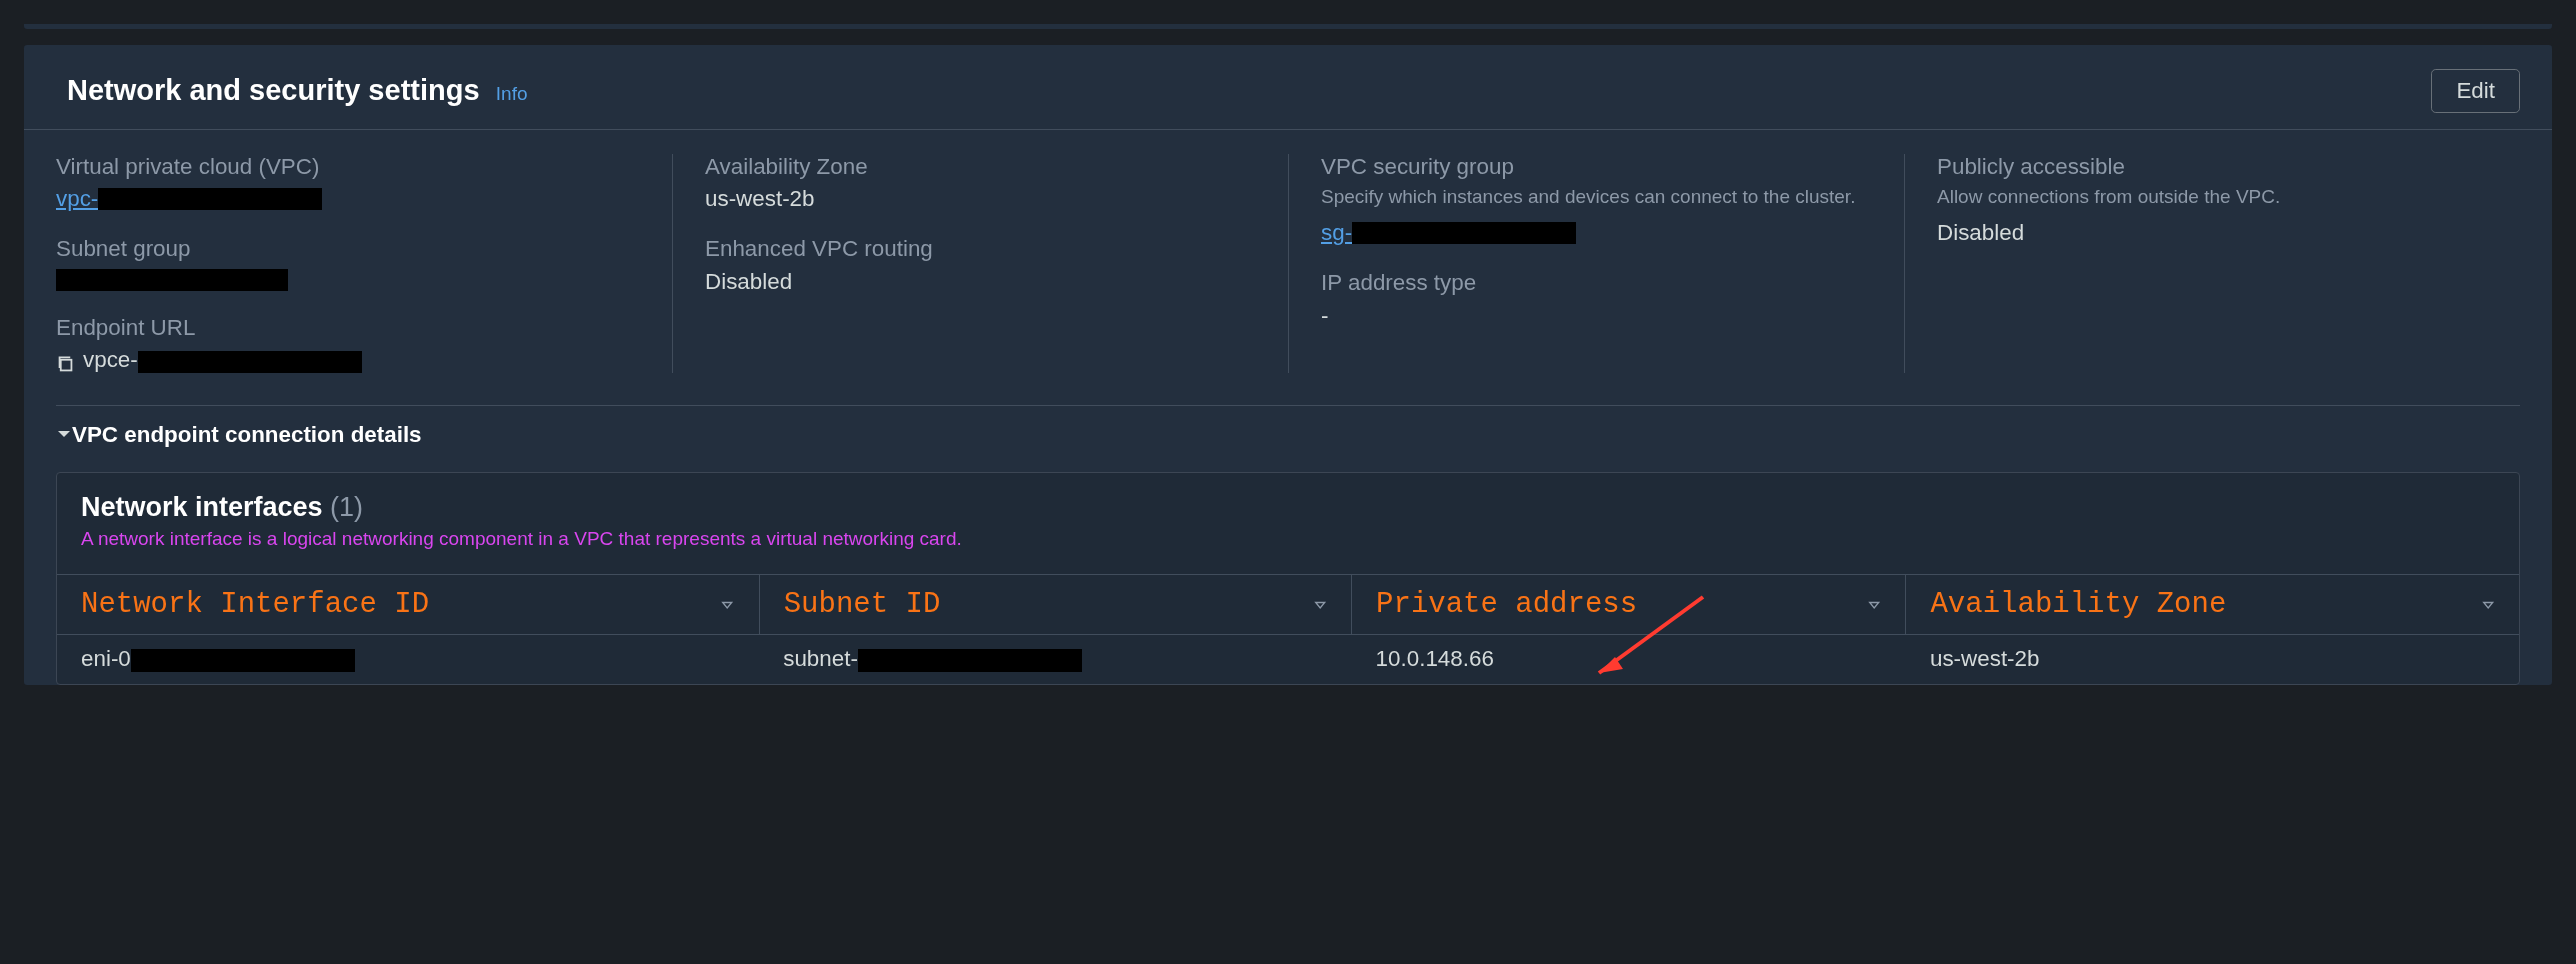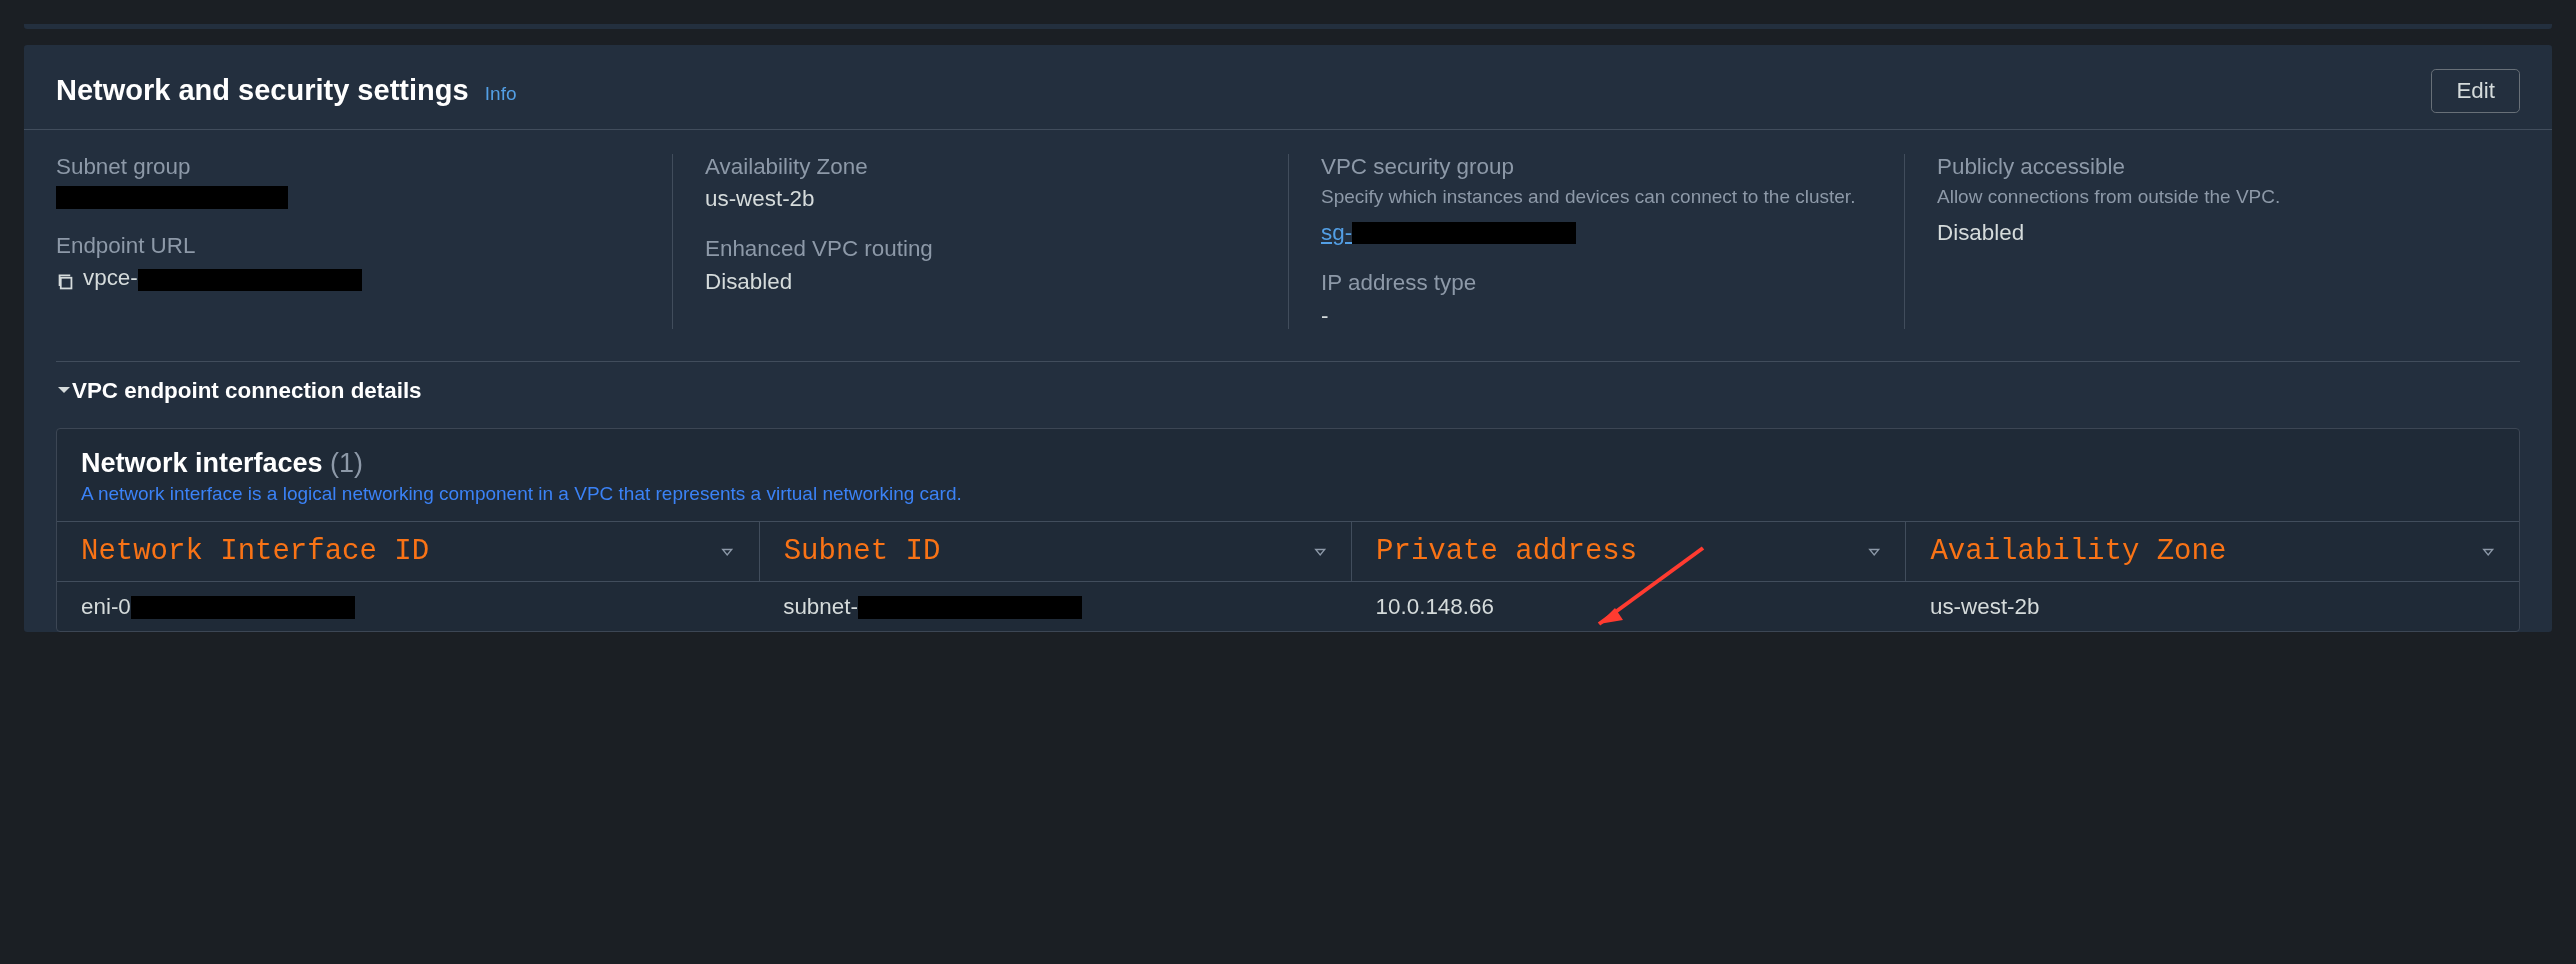--- a/index.html
+++ b/index.html
@@ -19,20 +19,21 @@
     .panel-header {
       display: flex;
       justify-content: space-between;
       align-items: center;
       padding: 24px 32px 16px 32px;
     }
     .panel-title {
       font-size: 29px;
       font-weight: 700;
       color: #ffffff;
+      margin-left: 11px;
     }
     .info-link {
       color: #539fe5;
       font-size: 19px;
       font-weight: 400;
       margin-left: 10px;
       text-decoration: none;
     }
     .edit-btn {
       background: transparent;
@@ -105,21 +106,21 @@
     .collapser-title { font-size: 22.4px; font-weight: 700; color: #ffffff;}
     .sub-panel {
       background: #1f2a37;
       margin: 0 32px 32px 32px;
       border: 0.8px solid #3c4654;
       border-radius: 4px;
     }
     .sub-panel-inner { padding: 19px 24px 0 24px; border-bottom: 0;}
     .sub-title { font-size: 27px; font-weight: 700; color: #ffffff; }
     .sub-title .count { color: #8d99a8; font-weight: 400;}
-    .sub-desc { font-size: 19px; color: #3b82f6; margin-top: 4.8px; margin-bottom: 16px;}
+    .sub-desc { font-size: 19px; color: #d946ef; margin-top: 4.8px; margin-bottom: 24px;}
     .tbl { width: 100%; border-collapse: collapse; }
     .tbl th {
       text-align: left;
       color: #f97316;
       font-weight: 400;
       padding: 13px 24px;
       border-top: 1.6px solid #414d5c;
       font-size: 29px;
       font-family: Liberation Mono, monospace;
     }
@@ -153,20 +154,27 @@
     <div>
       <span class="panel-title">Network and security settings</span>
       <a href="#" class="info-link">Info</a>
     </div>
     <button class="edit-btn">Edit</button>
   </div>
   <div class="divider"></div>
 
   <div class="grid">
     <div class="col">
+      <div class="field">
+        <div class="field-label">Virtual private cloud (VPC)</div>
+        <a href="#" class="field-value-link">
+          <span>vpc-</span>
+            <span class="redact" style="width:224px"></span>
+        </a>
+      </div>
       <div class="field">
         <div class="field-label">Subnet group</div>
         <div class="redact-block" style="width:232px"></div>
       </div>
       <div class="field">
         <div class="field-label">Endpoint URL</div>
         <div class="endpoint-row">
           <span class="copy-icon">
             <svg viewBox="0 0 16 16" width="19" height="19" fill="none" stroke="#d5dbdb" stroke-width="1.5">
                 <rect x="4" y="4" width="9" height="9"></rect>

